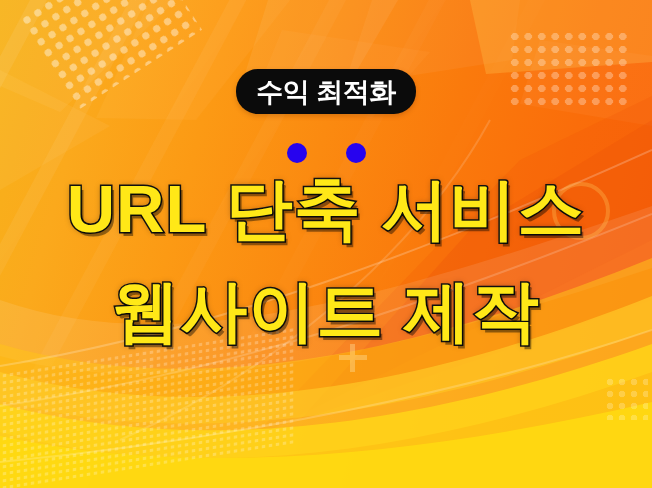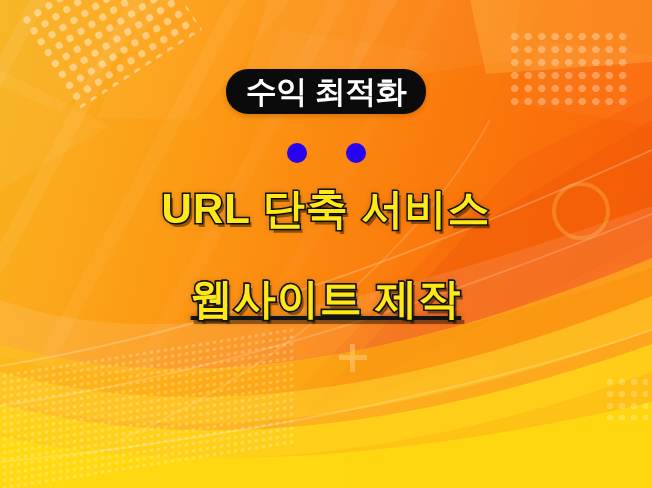--- a/index.html
+++ b/index.html
@@ -124,21 +124,21 @@
     z-index: 6;
   }
   .badge {
     background: #0B0B0B;
     color: #FFFFFF;
     border-radius: 22px;
     height: 45px;
     display: flex;
     align-items: center;
     justify-content: center;
-    font-size: 31px;
+    font-size: 27px;
     font-weight: bold;
     letter-spacing: -0.5px;
     padding: 0 20px;
     white-space: nowrap;
     box-shadow: 0 2px 5px rgba(120,50,0,0.28);
   }
 
   
   #dot-pair {
     position: absolute;
@@ -159,32 +159,32 @@
   
   #headline {
     position: absolute;
     left: 0; top: 168px;
     width: 652px;
     z-index: 6;
     text-align: center;
   }
   .headline-line {
     color: #FFE817;
-    font-size: 42px;
+    font-size: 67px;
     font-weight: bold;
     line-height: 82px;
     letter-spacing: 1px;
     white-space: nowrap;
     -webkit-text-stroke: 3px #131313;
     paint-order: stroke fill;
     text-shadow:
        0 0 6px rgba(0,0,0,0.35),
        3px 4px 0 rgba(0,0,0,0.40);
   }
-  #headline-line-2 { margin-top: 8px; text-decoration: underline; }
+  #headline-line-2 { margin-top: 20px; }
 </style>
 </head>
 <body>
 
 <div id="banner">
 
   <svg class="layer facets" viewBox="0 0 652 488" preserveAspectRatio="none">
     <polygon points="0,0 176,0 60,112 0,86" fill="#FFFFFF" opacity="0.10"></polygon>
     <polygon points="150,0 290,0 196,120 96,118" fill="#FFFFFF" opacity="0.07"></polygon>
     <polygon points="268,0 398,0 356,72 238,96" fill="#FFFFFF" opacity="0.13"></polygon>

